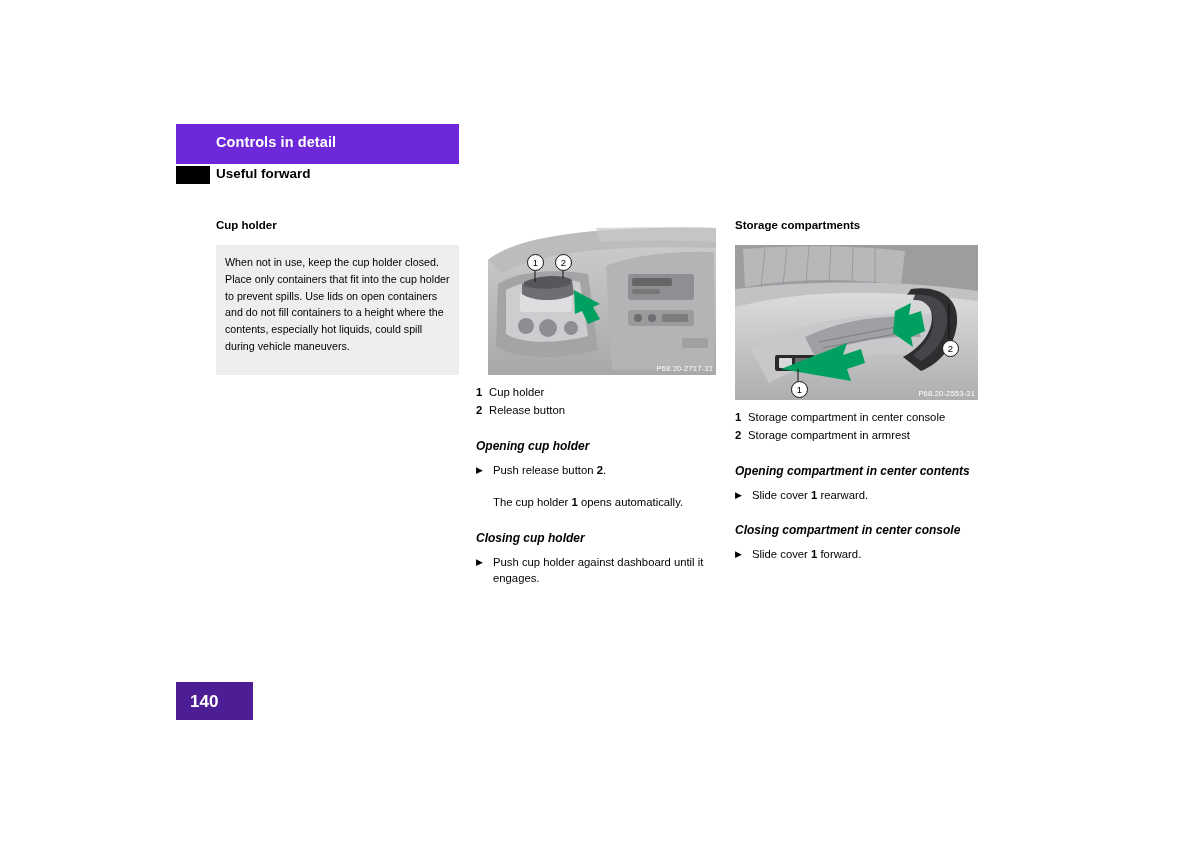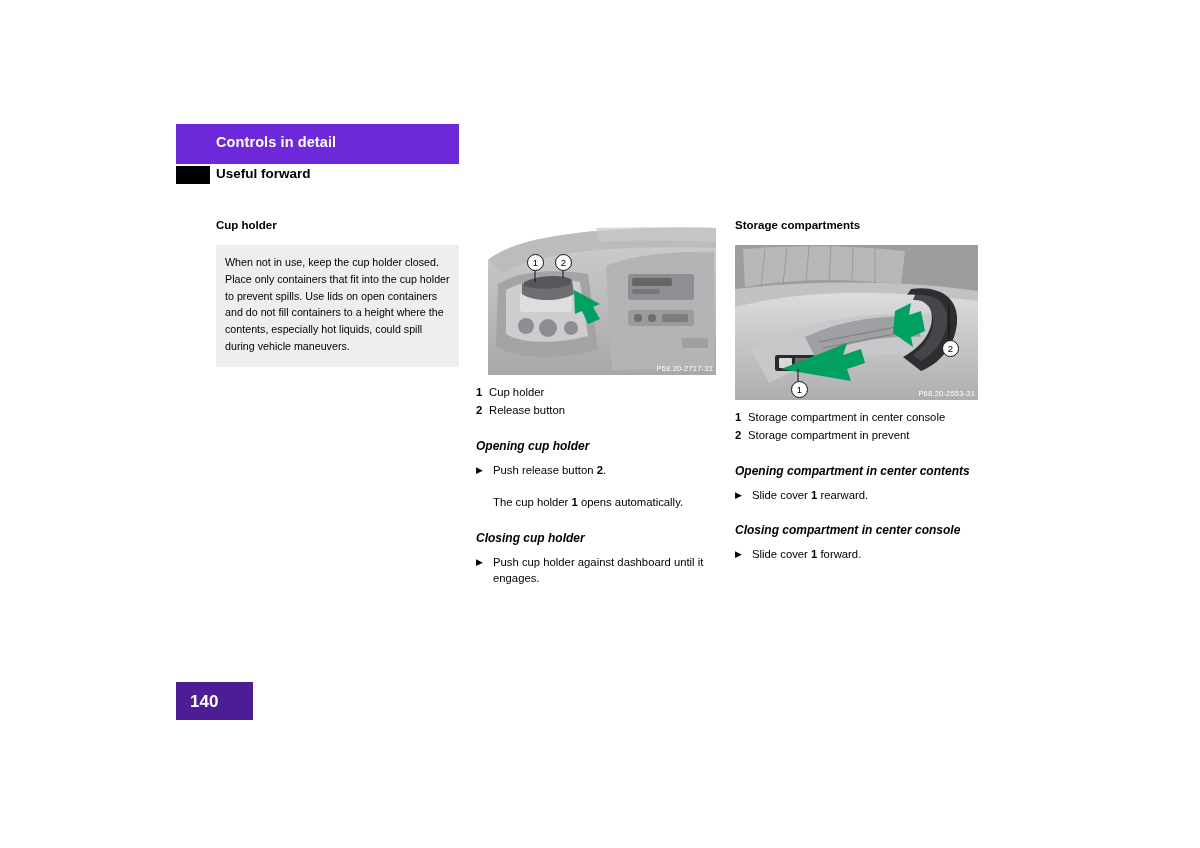--- a/index.html
+++ b/index.html
@@ -94,21 +94,21 @@
     font-weight: bold;
   }
   .warning-head .w-tri {
     position: absolute;
     right: 9px;
     top: 7px;
     width: 20px;
     height: 19px;
   }
   .warning-body {
-    padding: 9px 9px 12px 9px;
+    padding: 9px 9px 20px 9px;
     font-size: 10.7px;
     line-height: 1.57;
   }
 
   
   .figure {
     position: relative;
     overflow: hidden;
     background: #b9b9bb;
   }
@@ -354,21 +354,21 @@
       <div class="fig-code">P68.20-2553-31</div>
     </div>
 
     <div class="item-list">
       <div class="item">
         <span class="num">1</span>
         <span class="txt">Storage compartment in center console</span>
       </div>
       <div class="item">
         <span class="num">2</span>
-        <span class="txt">Storage compartment in prevent</span>
+        <span class="txt">Storage compartment in armrest</span>
       </div>
     </div>
 
     <div class="sec-head">Opening compartment in center contents</div>
     <div class="step">
       <span class="arrow">▶</span>
       <span class="stxt"><span>Slide cover </span><span class="b">1</span><span> rearward.</span></span>
     </div>
 
     <div class="sec-head">Closing compartment in center console</div>

